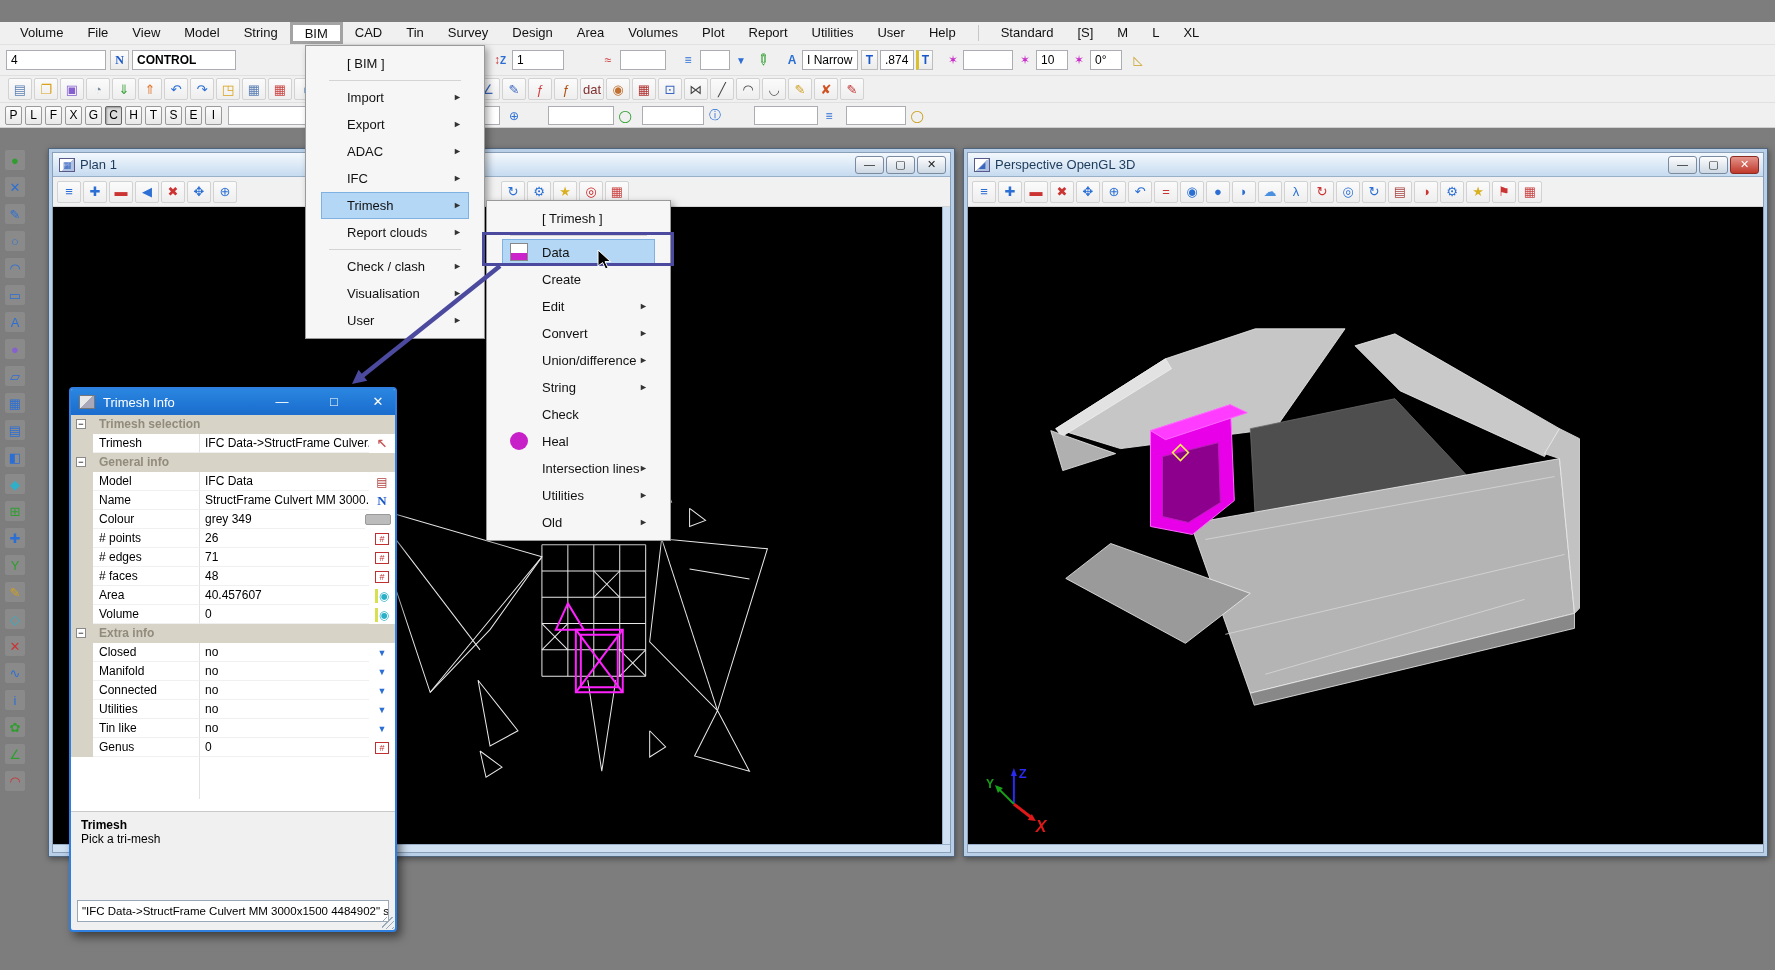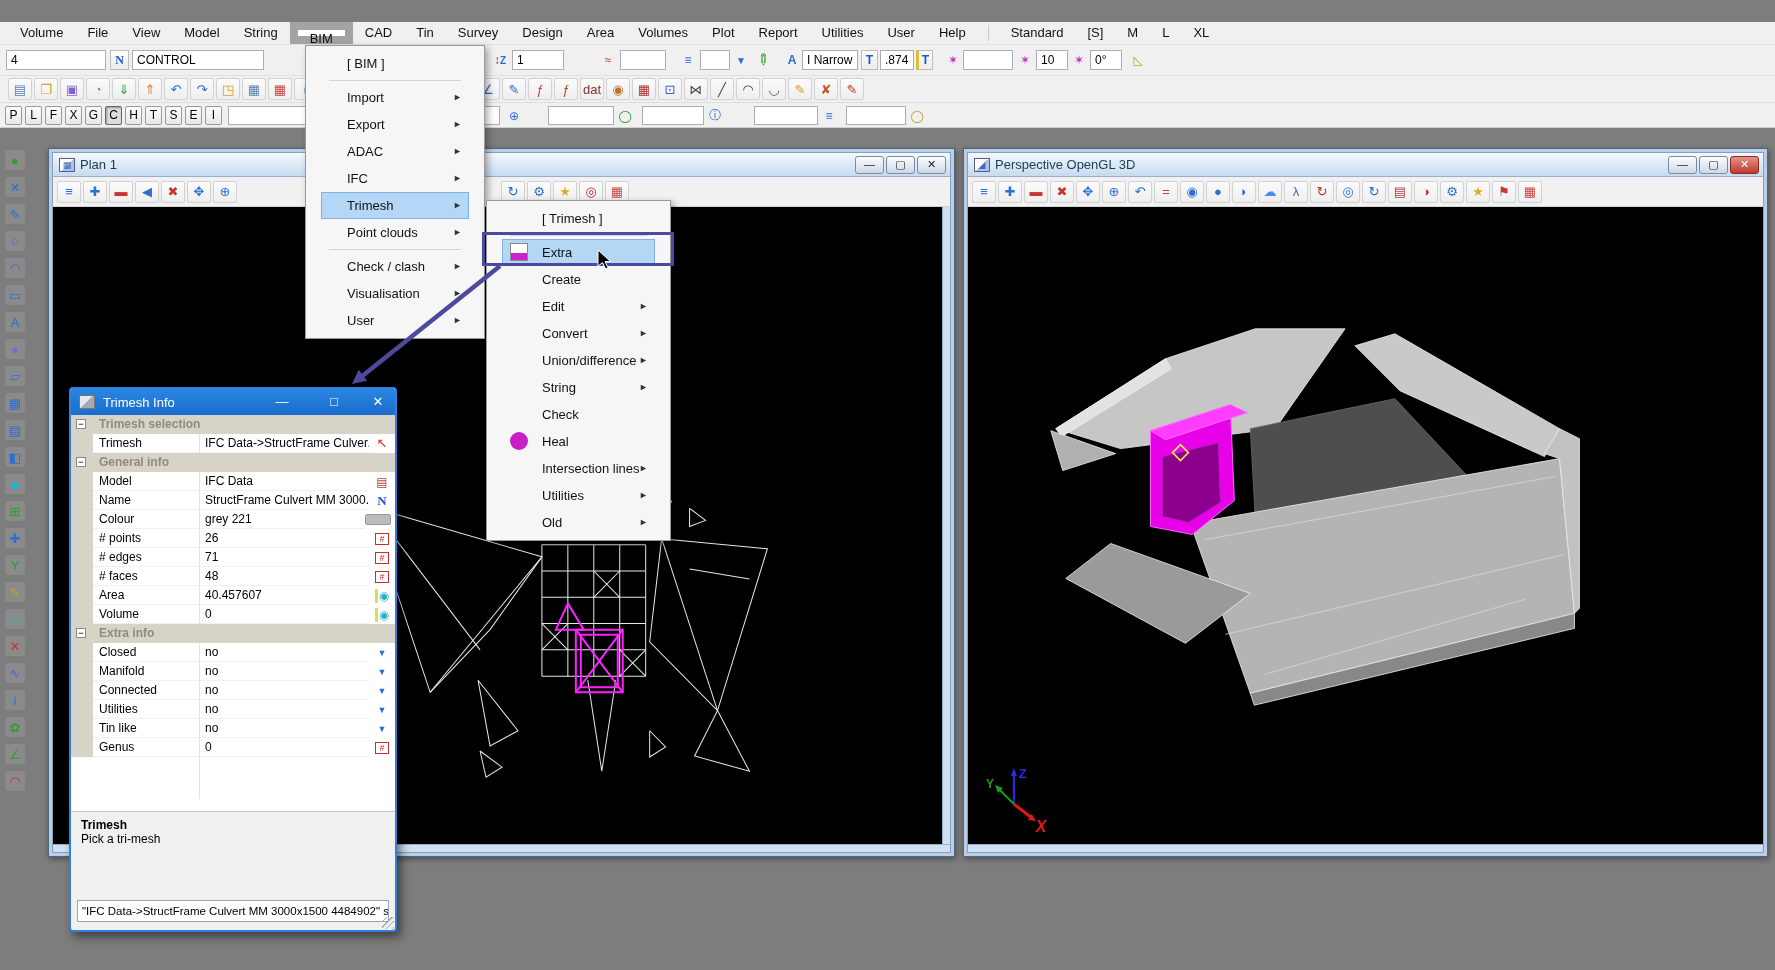--- a/index.html
+++ b/index.html
@@ -3,21 +3,21 @@
 <meta charset="utf-8">
 <style>
   html,body{margin:0;padding:0;background:#555;}
   *{box-sizing:border-box;font-family:"Liberation Sans","DejaVu Sans",sans-serif;}
   #root{position:relative;width:1775px;height:970px;overflow:hidden;background:#7d7d7d;font-size:12px;-webkit-user-select:none;}
   
   .titlebar{position:absolute;left:0;top:0;width:100%;height:22px;background:#1747c9;color:#fff;display:flex;align-items:center;padding-left:6px;font-size:12px;}
   .appico{width:15px;height:14px;margin-right:6px;background:linear-gradient(135deg,#d8d8d8 0 35%,#b03030 35% 55%,#3aa53a 55% 75%,#3060d0 75%);border-radius:2px;}
   .menubar{position:absolute;left:0;top:22px;width:100%;height:23px;background:#f0f0f0;border-bottom:1px solid #e2e2e2;display:flex;align-items:stretch;padding-left:8px;font-size:13px;}
   .mbi{padding:0 12px;line-height:22px;color:#111;}
-  .mbi.boxed{border:8px solid #a3a3a3;background:#fff;line-height:18px;margin:0;}
+  .mbi.boxed{border:3px solid #a3a3a3;background:#fff;line-height:18px;margin:0;}
   .mb-sep{width:1px;background:#c8c8c8;margin:3px 10px;}
   .tb1{position:absolute;left:0;top:45px;width:100%;height:31px;background:#f0f0f0;border-bottom:1px solid #e0e0e0;}
   .tb2{position:absolute;left:0;top:76px;width:100%;height:27px;background:#f0f0f0;border-bottom:1px solid #e0e0e0;display:flex;align-items:center;padding-left:8px;gap:2px;}
   .snaprow{position:absolute;left:0;top:103px;width:100%;height:25px;background:#f0f0f0;border-bottom:1px solid #cfcfcf;}
   .field{position:absolute;height:20px;top:5px;border:1px solid #abadb3;background:#fff;font-size:12px;padding:0 4px;color:#000;}
   .sfield{position:absolute;height:19px;top:3px;border:1px solid #abadb3;background:#fff;font-size:12px;padding:0 4px;}
   .tbtn{width:24px;height:22px;border:1px solid #d2d2d2;background:linear-gradient(#fbfbfb,#eee);display:flex;align-items:center;justify-content:center;font-size:13px;border-radius:2px;flex:none;}
   .tbtn .g{line-height:1;}
   .abtn{position:absolute;top:5px;height:20px;border:1px solid #bdbdbd;background:linear-gradient(#fcfcfc,#ececec);display:flex;align-items:center;justify-content:center;font-size:12px;}
   .snapbtn{position:absolute;top:3px;width:17px;height:19px;border:1px solid #9a9a9a;background:linear-gradient(#fdfdfd,#e8e8e8);text-align:center;line-height:17px;font-size:12px;border-radius:2px;}
@@ -136,21 +136,21 @@
 
         <span class="mbi">L</span>
 
         <span class="mbi">XL</span>
       </span>
   </div>
 
   <div class="tb1">
     <input class="field" style="left: 6px; width: 100px;" value="4">
     <span class="abtn" style="left:110px;width:19px;color:#1a57c8;font-family:'Liberation Serif',serif;font-weight:bold;">N</span>
-    <input class="field" style="left: 132px; width: 132px;" value="CONTROL">
+    <input class="field" style="left: 132px; width: 104px; font-weight: bold;" value="CONTROL">
     <span class="abtn" style="left:490px;width:20px;border:none;background:none;color:#cc3333;font-weight:bold;">↕<span style="color:#2b6fd4;font-size:10px;">Z</span></span>
     <input class="field" style="left: 512px; width: 52px;" value="1">
     <span class="abtn" style="left:598px;width:20px;border:none;background:none;color:#cc3333;">≈</span>
     <input class="field" style="left: 620px; width: 46px;" value="">
     <span class="abtn" style="left:678px;width:20px;border:none;background:none;color:#2b6fd4;font-weight:bold;">≡</span>
     <input class="field" style="left: 700px; width: 30px;" value="">
     <span class="abtn" style="left:732px;width:18px;border:none;background:none;color:#2b6fd4;font-size:10px;">▼</span>
     <span class="abtn" style="left:754px;width:18px;border:none;background:none;color:#2f9e2f;font-size:15px;transform:rotate(45deg);">✎</span>
     <span class="abtn" style="left:783px;width:18px;border:none;background:none;color:#2b6fd4;font-weight:bold;">A</span>
     <input class="field" style="left: 802px; width: 56px;" value="I Narrow">
@@ -742,21 +742,21 @@
         <div class="drow">
           <span class="gut"></span>
           <span class="dlabel">Name</span>
           <span class="dvalue">StructFrame Culvert MM 3000...</span>
           <span class="ric" data-ic="name"></span>
         </div>
 
         <div class="drow">
           <span class="gut"></span>
           <span class="dlabel">Colour</span>
-          <span class="dvalue">grey 221</span>
+          <span class="dvalue">grey 349</span>
           <span class="ric" data-ic="swatch" style="background: rgb(188, 188, 188);"></span>
         </div>
 
         <div class="drow">
           <span class="gut"></span>
           <span class="dlabel"># points</span>
           <span class="dvalue">26</span>
           <span class="ric" data-ic="num"></span>
         </div>
 
@@ -893,21 +893,21 @@
       <div>
         <div class="mi hl">
           <span>Trimesh</span>
           <span class="arrow has-arrow">►</span>
         </div>
 
       </div>
 
       <div>
         <div class="mi">
-          <span>Point clouds</span>
+          <span>Report clouds</span>
           <span class="arrow has-arrow">►</span>
         </div>
         <div class="mi-sep show-sep" style="display: block;"></div>
       </div>
 
       <div>
         <div class="mi">
           <span>Check / clash</span>
           <span class="arrow has-arrow">►</span>
         </div>
@@ -938,21 +938,21 @@
           <span class="mico"></span>
           <span>[ Trimesh ]</span>
           <span class="arrow"></span>
         </div>
         <div class="mi-sep show-sep" style="display: block;"></div>
       </div>
 
       <div>
         <div class="mi hl">
           <span class="mico" data-ico="info"></span>
-          <span>Extra</span>
+          <span>Data</span>
           <span class="arrow"></span>
         </div>
 
       </div>
 
       <div>
         <div class="mi">
           <span class="mico"></span>
           <span>Create</span>
           <span class="arrow"></span>

